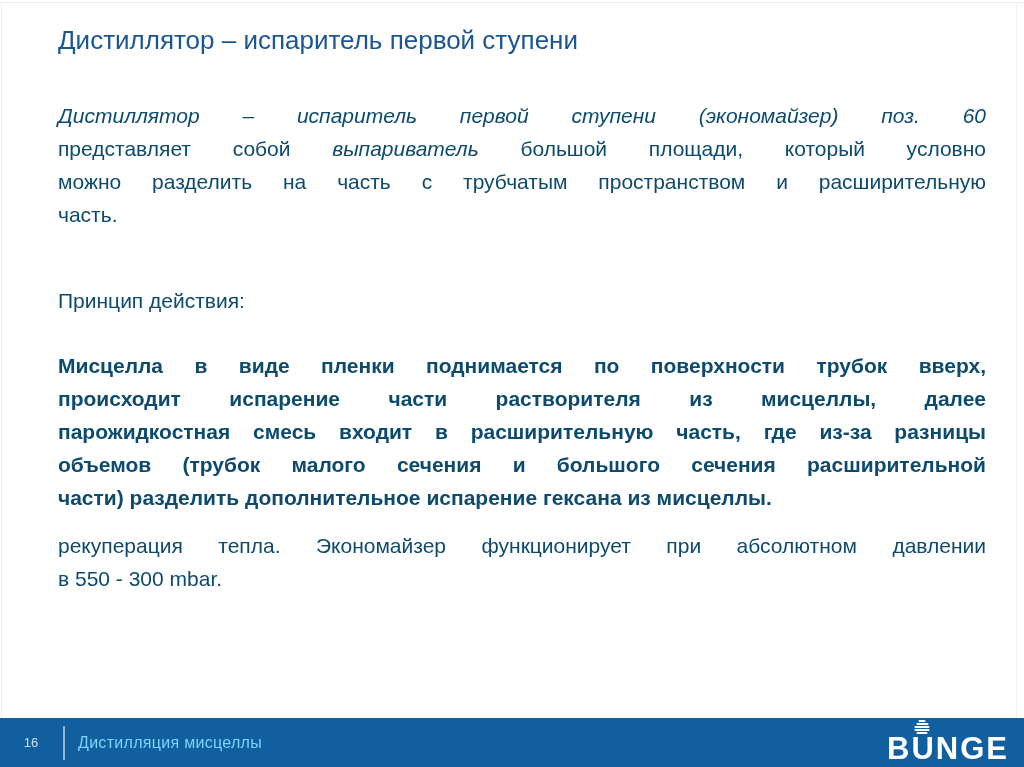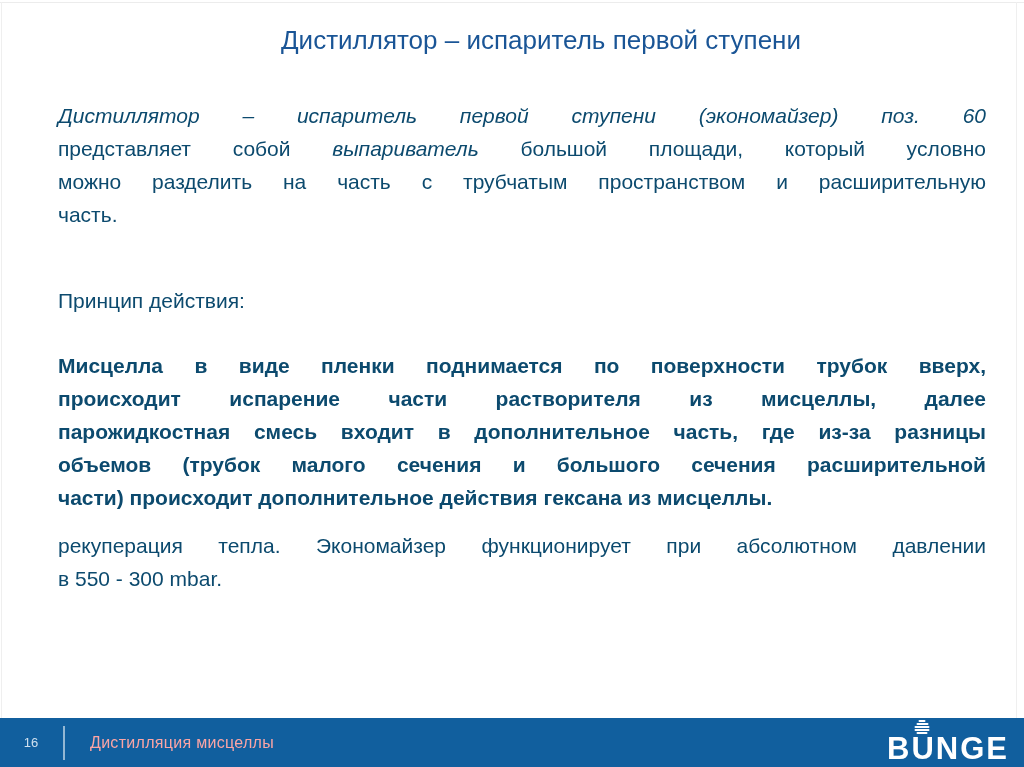--- a/index.html
+++ b/index.html
@@ -13,21 +13,20 @@
 
   
   .frame-top    { position:absolute; top:2px; left:0; width:1024px; height:1px; background:#ececec; }
   .frame-left   { position:absolute; top:2px; left:1px; width:1px; height:716px; background:#efefef; }
   .frame-right  { position:absolute; top:2px; left:1016px; width:1px; height:716px; background:#efefef; }
 
   .title {
     position: absolute;
     top: 24px; left: 0; width: 100%;
     padding-left: 58px; box-sizing: border-box;
-    text-align: center;
     font-size: 26px; line-height: 32px;
     font-weight: 400;
     color: #1a5596;
     margin: 0;
   }
 
   .textcol { position: absolute; left: 58px; width: 928px; color: #0c4a6e; font-size: 21px; }
   .p1      { top: 99px; }
   .heading { top: 284px; }
   .p2      { top: 349px; font-weight: bold; }
@@ -51,21 +50,21 @@
     color: #cfe0ef; font-size: 13px;
   }
   .footer-divider {
     position: absolute; left: 63px; top: 8px;
     width: 2px; height: 34px;
     background: rgba(255,255,255,0.55);
   }
   .footer-section {
     position: absolute; left: 78px; top: 0; height: 49px;
     display: flex; align-items: center;
-    color: #fca5a5; font-size: 16px; letter-spacing: 0.3px; margin-left: 12px;
+    color: #7dd3fc; font-size: 16px; letter-spacing: 0.3px;
   }
   .logo {
     position: absolute; right: 15px; top: 0; height: 49px;
     display: flex; align-items: flex-end;
     padding-bottom: 5px; box-sizing: border-box;
     color: #ffffff;
     font-size: 31px; font-weight: bold; letter-spacing: 2px;
     line-height: 26px;
   }
   .logo-u { position: relative; display: inline-block; }
@@ -97,23 +96,23 @@
   <span class="line lline">часть.</span>
 </div>
 
 <div class="textcol heading">
   <span class="line lline">Принцип действия:</span>
 </div>
 
 <div class="textcol p2">
   <span class="line jline">Мисцелла в виде пленки поднимается по поверхности трубок вверх,</span>
   <span class="line jline">происходит испарение части растворителя из мисцеллы, далее</span>
-  <span class="line jline">парожидкостная смесь входит в дополнительное часть, где из-за разницы</span>
+  <span class="line jline">парожидкостная смесь входит в расширительную часть, где из-за разницы</span>
   <span class="line jline">объемов (трубок малого сечения и большого сечения расширительной</span>
-  <span class="line lline">части) происходит дополнительное действия гексана из мисцеллы.</span>
+  <span class="line lline">части) разделить дополнительное испарение гексана из мисцеллы.</span>
 </div>
 
 <div class="textcol p3">
   <span class="line jline">рекуперация тепла. Экономайзер функционирует при абсолютном давлении</span>
   <span class="line lline">в 550 - 300 mbar.</span>
 </div>
 
 <div class="footer-bar">
   <div class="page-number">16</div>
   <div class="footer-divider"></div>

